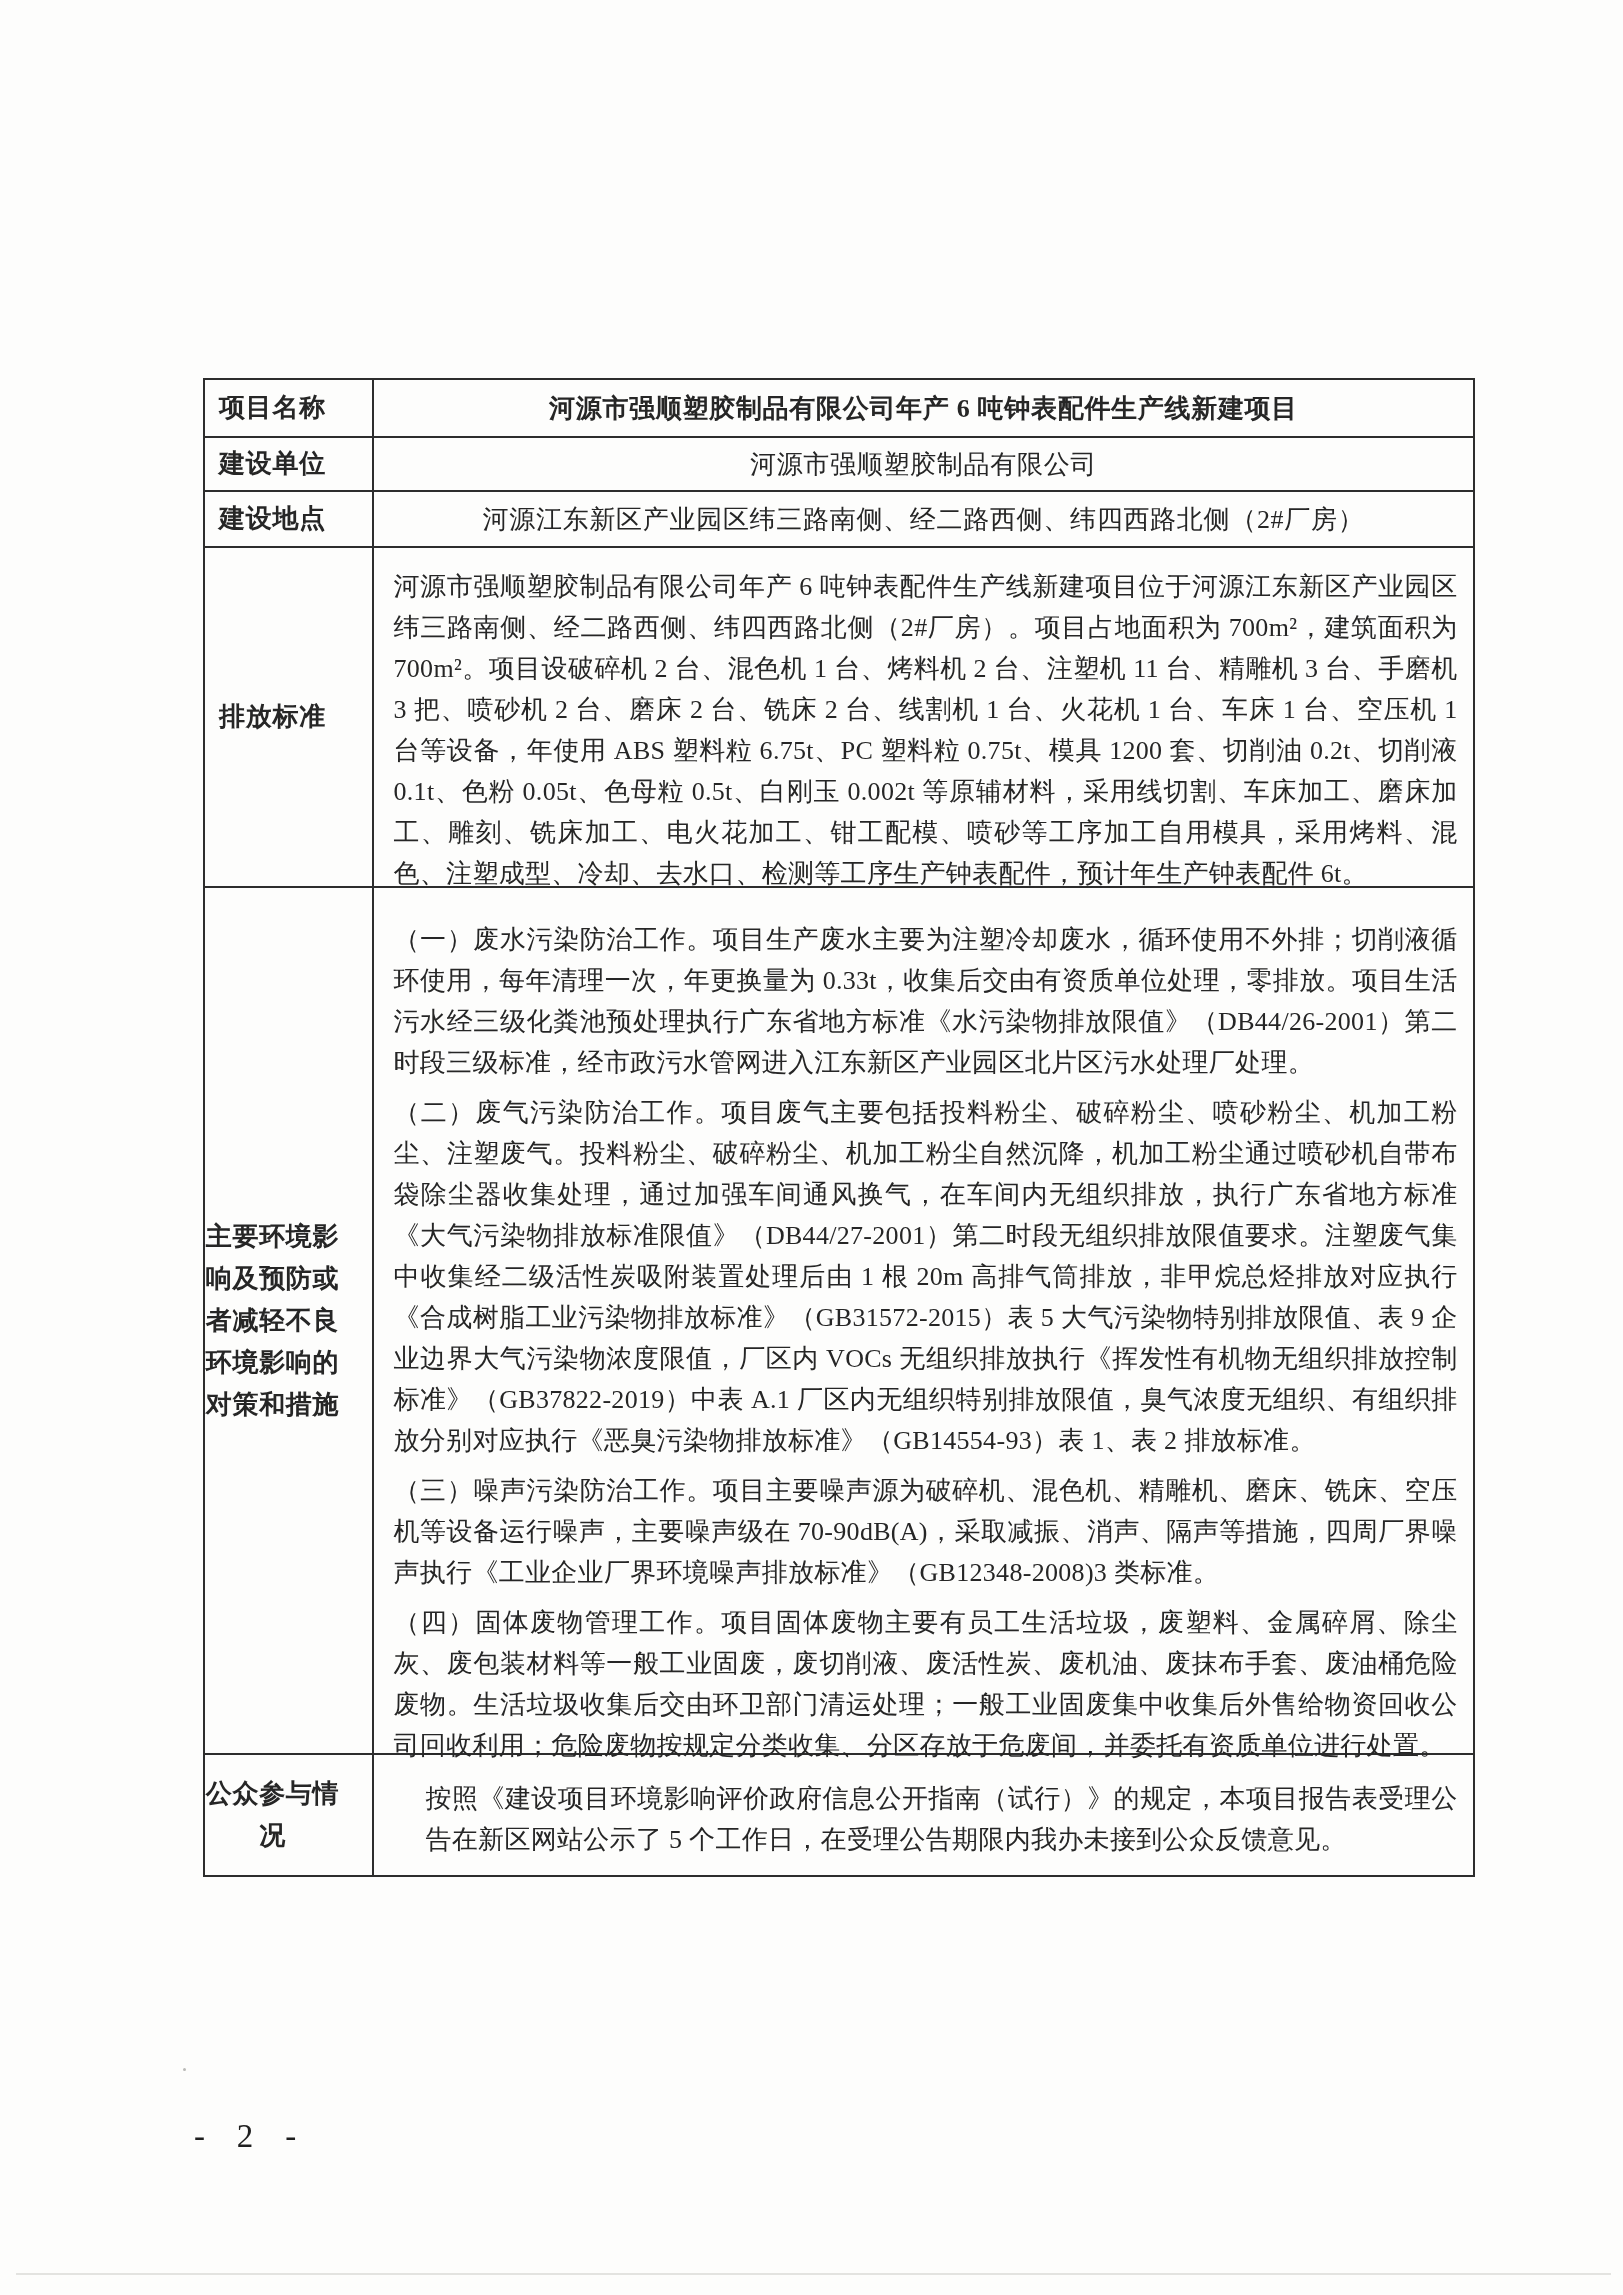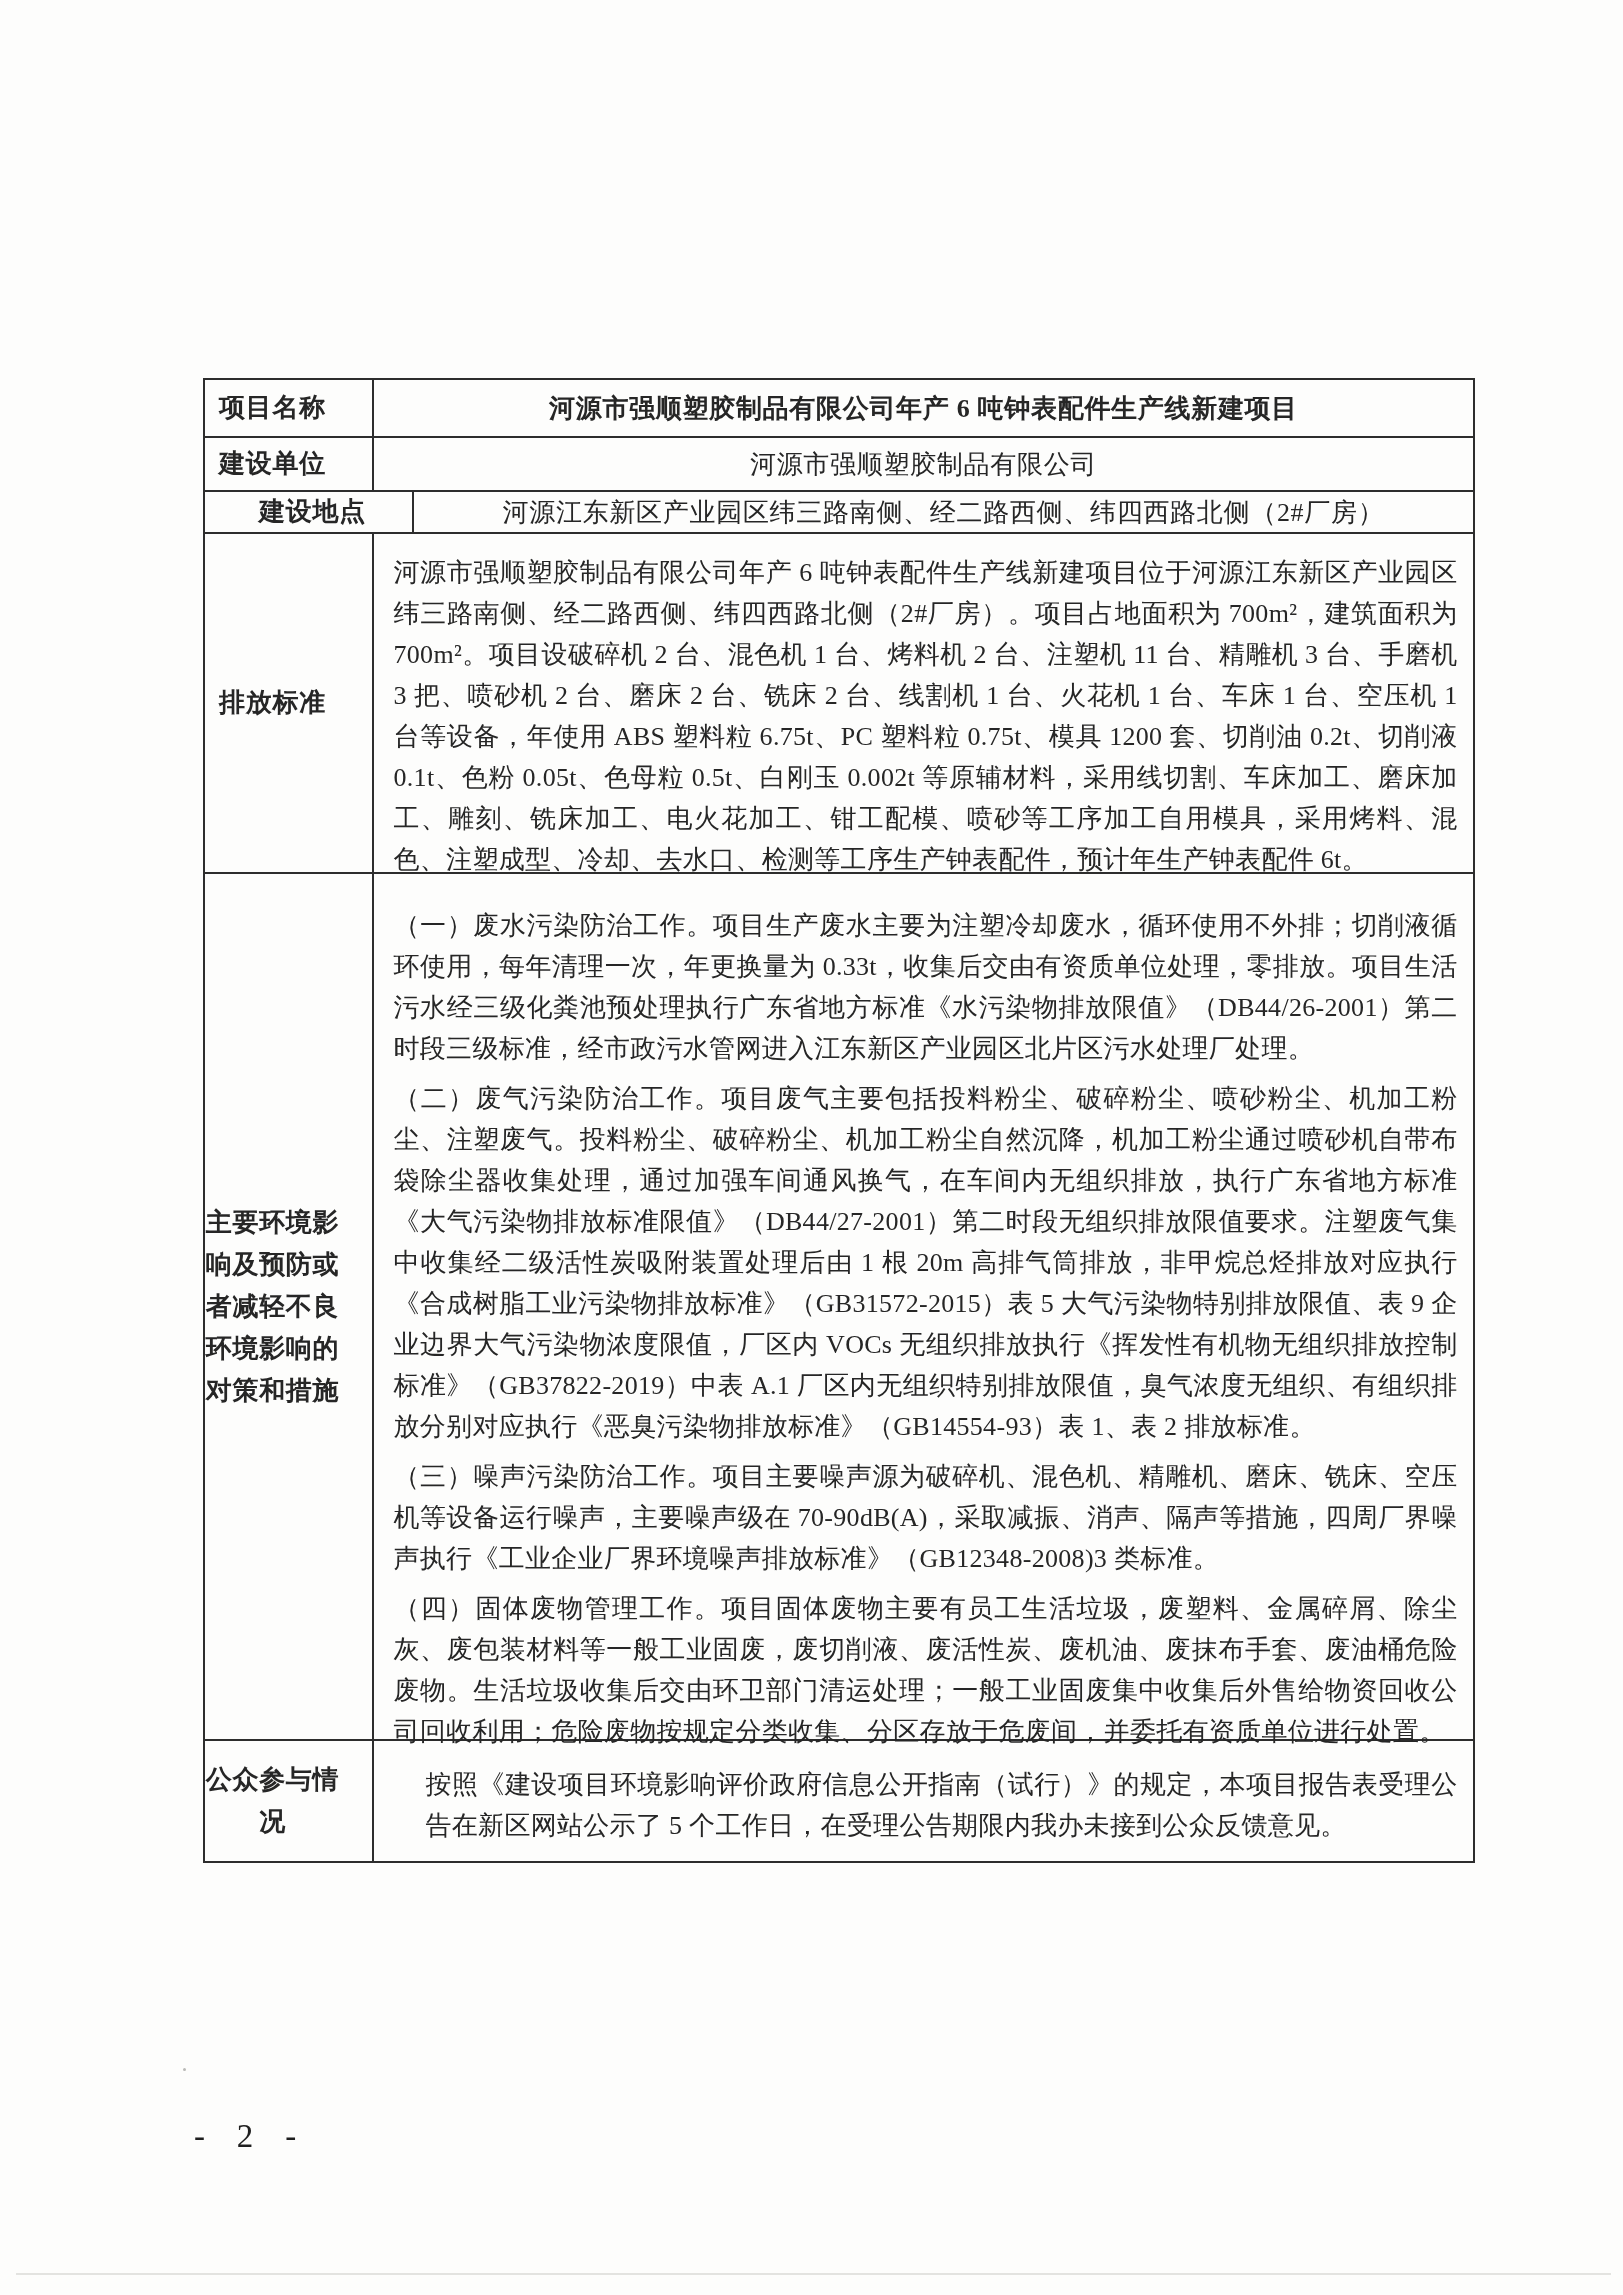--- a/index.html
+++ b/index.html
@@ -59,21 +59,21 @@
   .center-value {
     display: flex;
     align-items: center;
     justify-content: center;
     font-size: 26px;
     letter-spacing: 0.7px;
   }
   .bold-value { font-weight: bold; }
   .h-88 { height: 56px; }
   .h-86 { height: 54px; }
-  .h-86b { height: 42px; padding-left: 40px; }
+  .h-86b { height: 56px; }
   .h-84 { height: 53px; }
   .h-overview { height: 340px; }
   .h-measures { height: 867px; }
   .h-public { height: 122px; gap: 32px; }
   .body-text {
     font-size: 26px;
     line-height: 41px;
     text-align: justify;
     text-align-last: left;
     letter-spacing: 0.3px;

